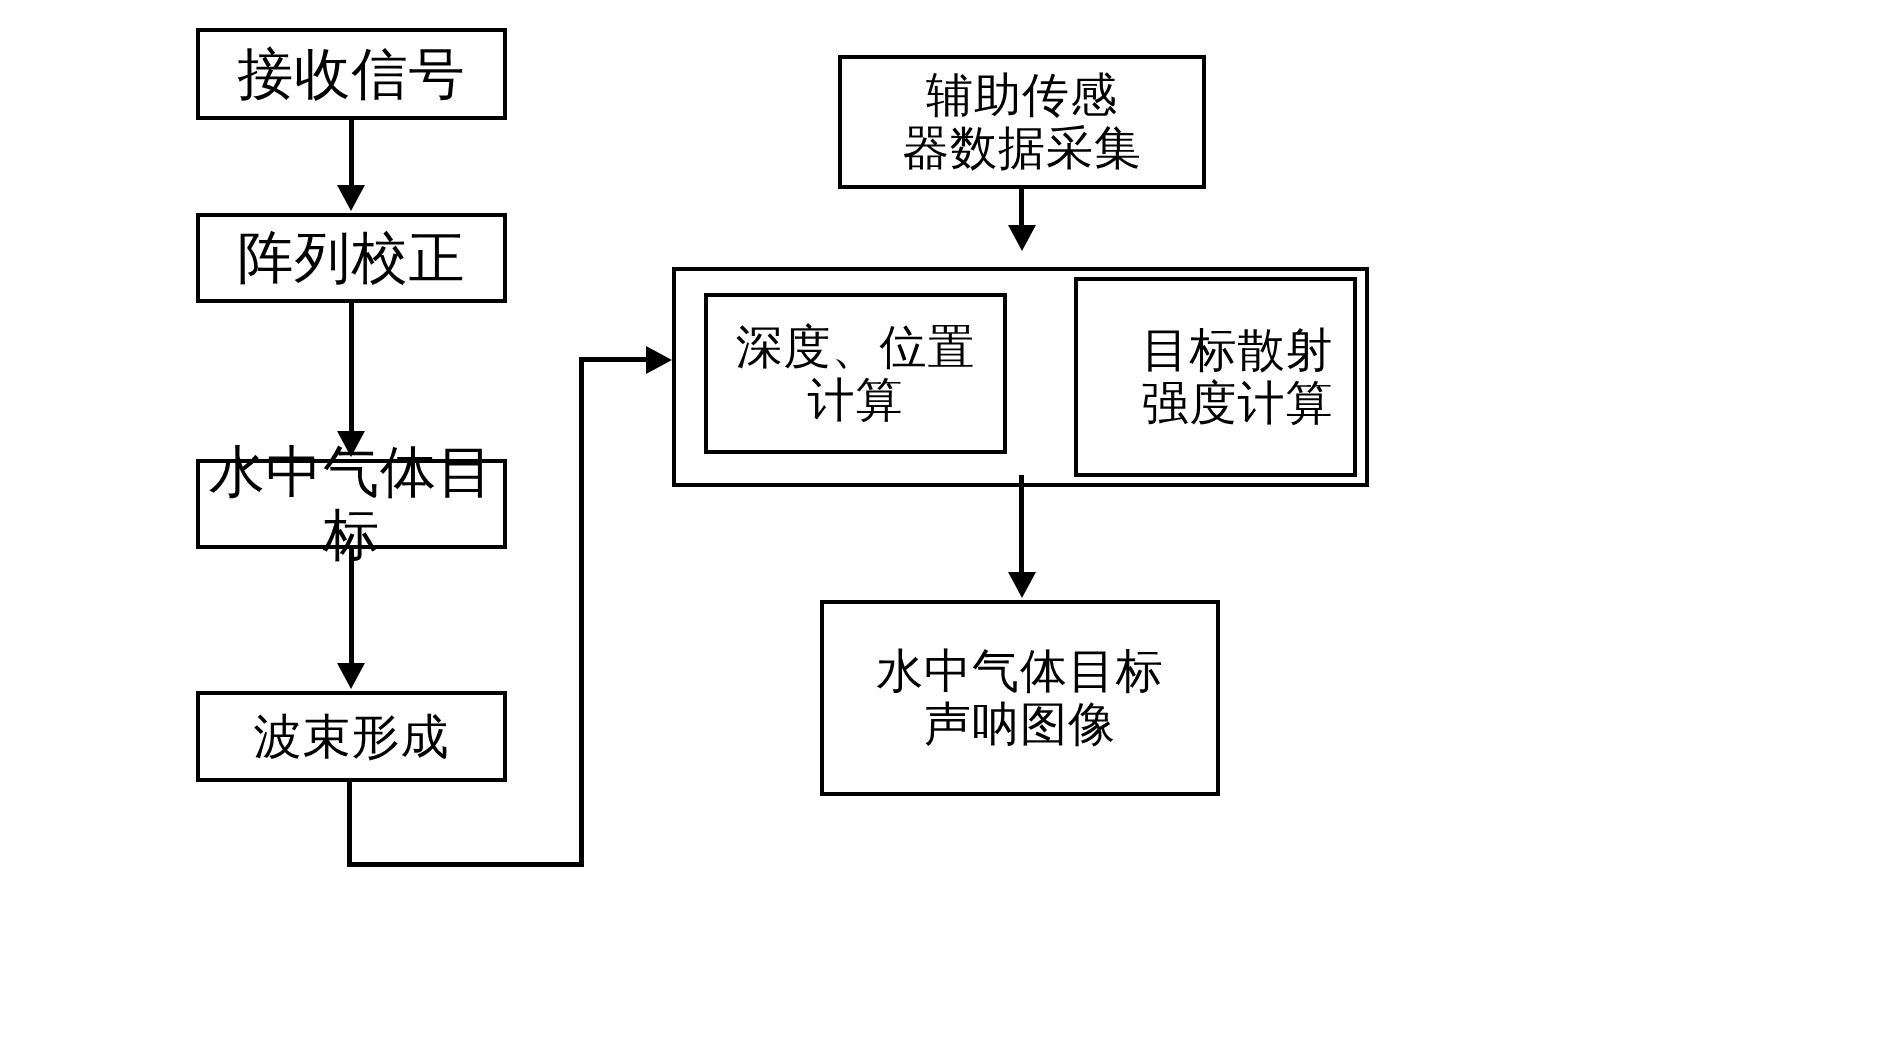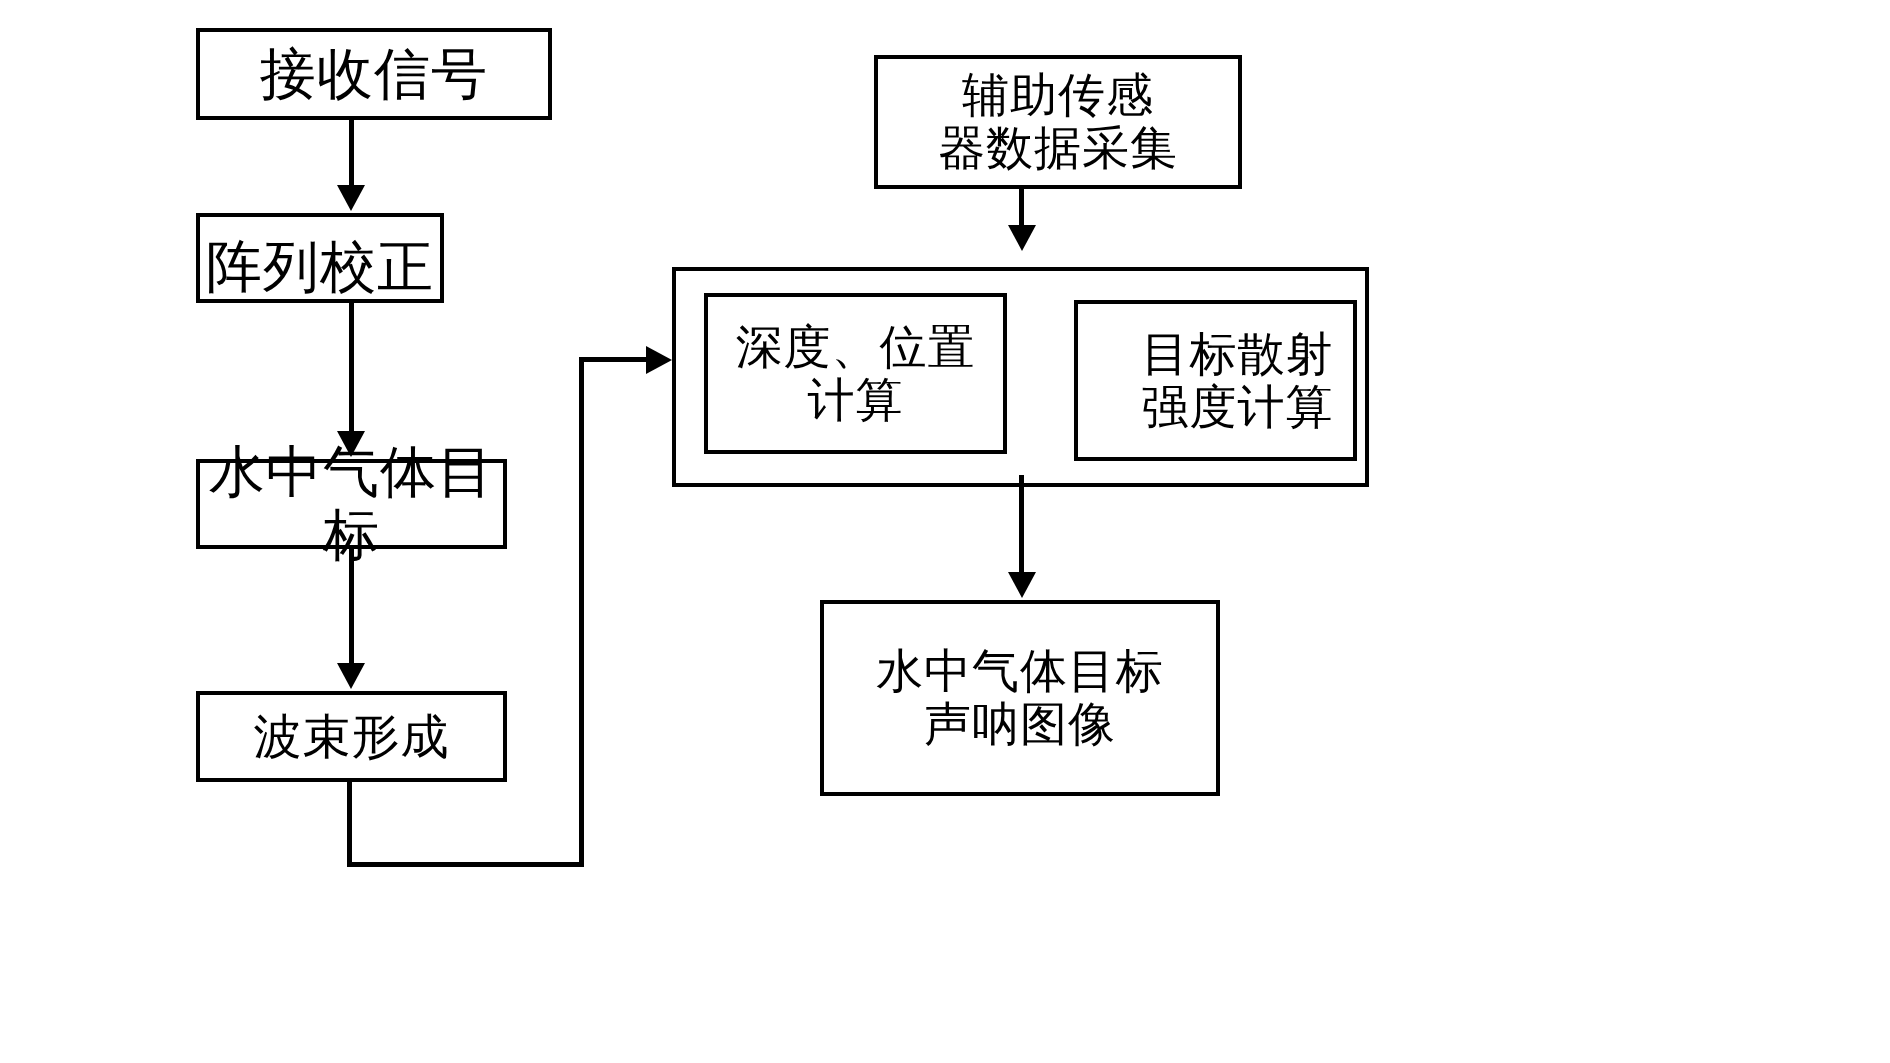--- a/index.html
+++ b/index.html
@@ -34,54 +34,52 @@
     letter-spacing: 0.02em;
     white-space: pre-line;
   }
   .node-label {
     display: block;
     white-space: pre-line;
     text-align: center;
   }
   
   #node-receive-signal {
-    left: 196px; top: 28px; width: 356px; height: 92px;
+    left: 196px; top: 28px; width: 311px; height: 92px;
     font-size: 56px;
   }
   #node-array-calibration {
-    left: 196px; top: 213px; width: 248px; height: 90px;
+    left: 196px; top: 213px; width: 311px; height: 90px;
     font-size: 56px;
-    align-items: flex-end;
   }
   #node-data-preprocessing {
     left: 196px; top: 459px; width: 311px; height: 90px;
     font-size: 56px;
   }
   #node-beamforming {
     left: 196px; top: 691px; width: 311px; height: 91px;
     font-size: 48px;
   }
   
   #node-aux-sensor-acquisition {
     left: 838px; top: 55px; width: 368px; height: 134px;
     font-size: 47px;
-    margin-left: 36px;
   }
   #node-computation-container {
     left: 672px; top: 255px; width: 697px; height: 220px;
     border-width: 4px;
     display: block;
     margin-top: 12px;
   }
   #node-depth-position-calc {
     left: 28px; top: 22px; width: 303px; height: 161px;
     font-size: 47px;
   }
   #node-target-scattering-calc {
-    left: 398px; top: 29px; width: 283px; height: 161px;
+    left: 398px; top: 6px; width: 283px; height: 200px;
     font-size: 47px;
     padding-left: 44px;
   }
   #node-sonar-image-output {
     left: 820px; top: 600px; width: 400px; height: 196px;
     font-size: 47px;
   }
   
   .conn {
     position: absolute;

